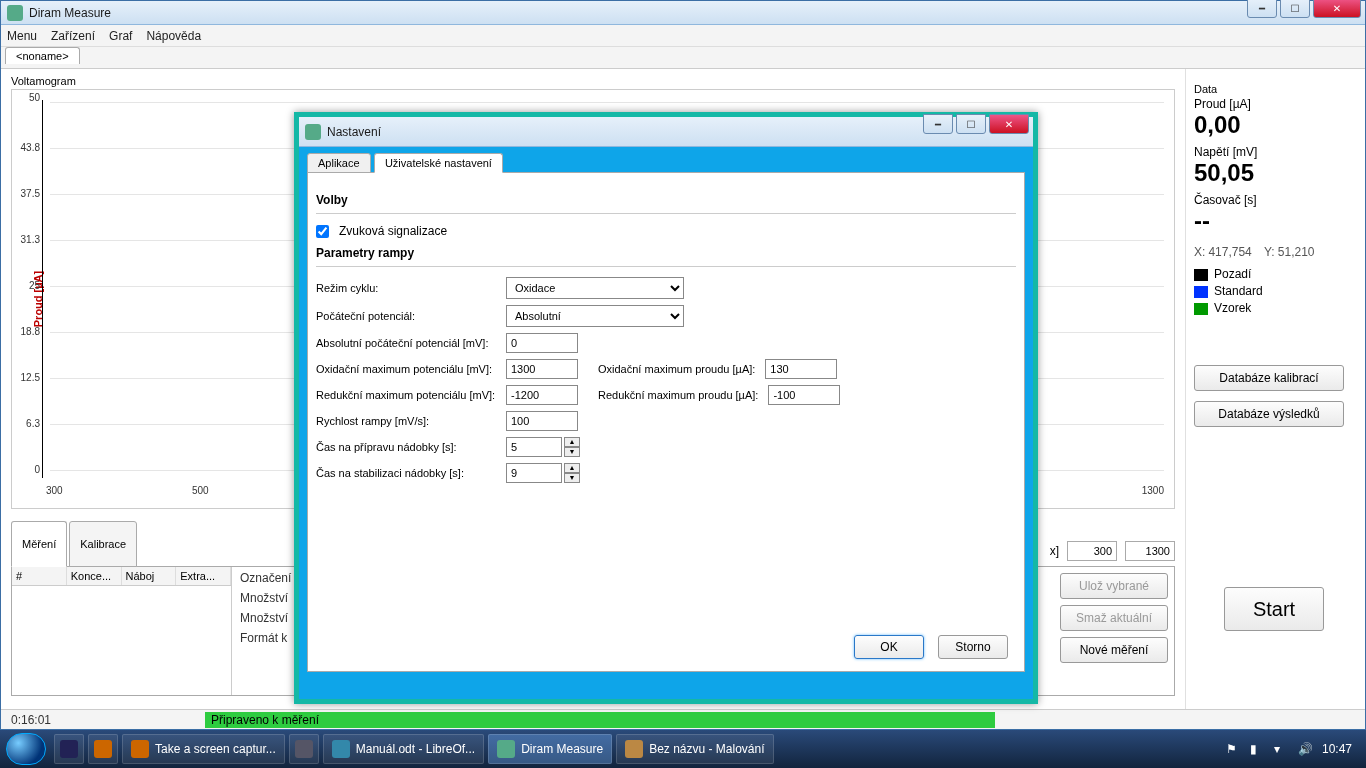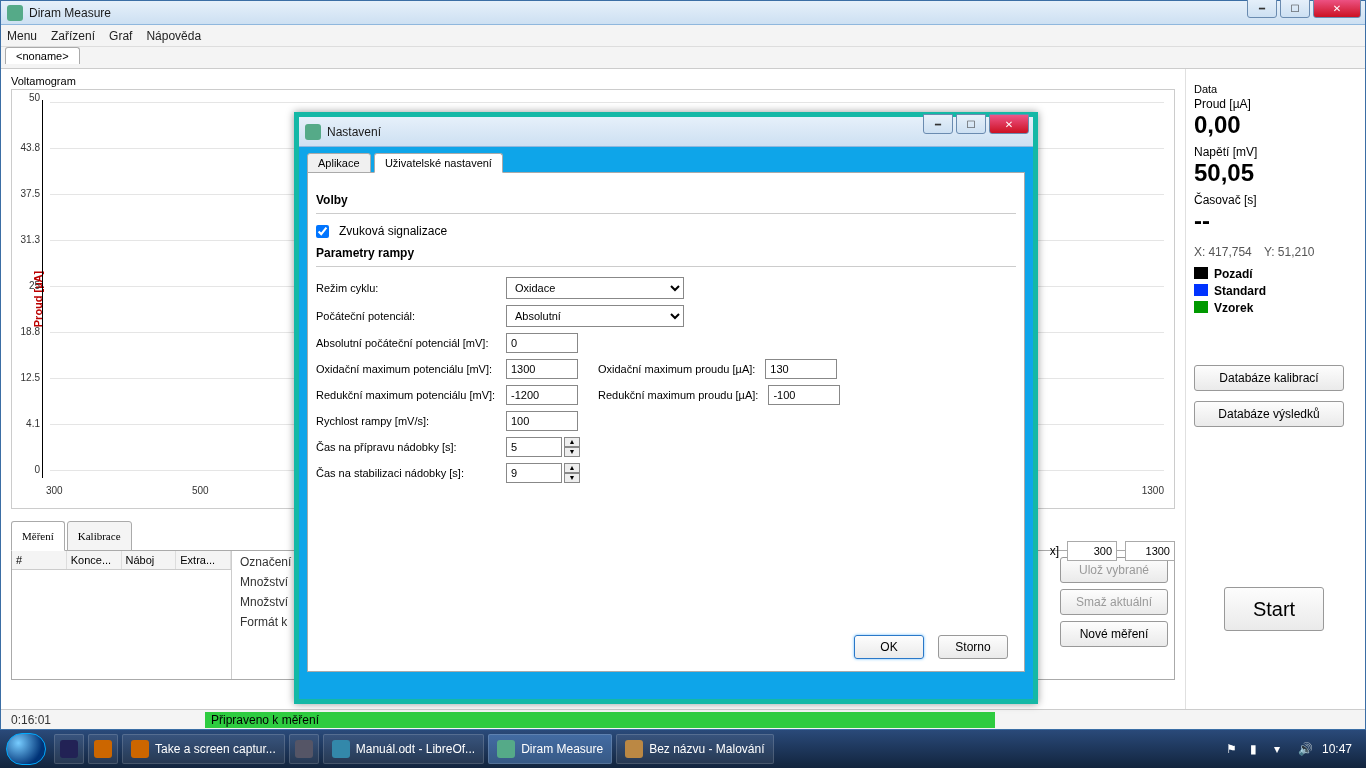--- a/index.html
+++ b/index.html
@@ -21,35 +21,35 @@
   .right-pane { width: 180px; padding: 10px 8px; border-left:1px solid #e0e0e0; }
   .panel-title { font-size:11px; color:#000; margin:4px 0 2px; }
   .chart-title { font-size:11px; color:#000; margin-bottom:2px; }
   .chart-box { border:1px solid #ccc; background:#fff; height:420px; position:relative; }
   .chart-ylabel { position:absolute; left:-2px; top:50%; transform: translateY(-50%) rotate(-90deg); font-size:11px; font-weight:bold; color:#b00; }
   .chart-yaxis { position:absolute; left:30px; top:10px; bottom:30px; width:1px; background:#000; }
   .ytick { position:absolute; left:4px; font-size:10px; color:#333; text-align:right; width:24px; }
   .xtick { position:absolute; bottom:12px; font-size:10px; color:#333; }
   .gridline { position:absolute; left:38px; right:10px; height:1px; background:#e5e5e5; }
   .lower-tabs { margin-top:12px; display:flex; gap:2px; }
-  .lower-tab { border:1px solid #aaa; padding:8px 10px; font-size:11px; border-radius:3px 3px 0 0; background:#f4f4f4; cursor:pointer;font-family:Liberation Serif, serif;}
+  .lower-tab { border:1px solid #aaa; padding:16px 10px; font-size:11px; border-radius:3px 3px 0 0; background:#f4f4f4; cursor:pointer;}
   .lower-tab.active { background:#fff; border-bottom:1px solid #fff;}
   .lower-panel { border:1px solid #aaa; background:#fff; height:130px; margin-top:-1px; display:flex; }
   .table-area { width:220px; border-right:1px solid #ccc; }
   .table-head { display:flex; background:#f4f4f4; border-bottom:1px solid #ccc; }
   .th { flex:1; font-size:11px; padding:3px 4px; border-right:1px solid #ddd; }
   .form-area { flex:1; padding:4px 8px; display:flex; flex-direction:column; gap:6px; font-size:11px; color:#333;}
   .side-buttons { width:120px; padding:6px; display:flex; flex-direction:column; gap:6px; }
   .btn { border:1px solid #999; background:linear-gradient(#fdfdfd,#eaeaea); padding:5px 2px; font-size:12px; border-radius:3px; cursor:pointer; text-align:center;}
   .btn.disabled { color:#9a9a9a; }
   .status-bar { position:absolute; left:0; right:0; bottom:0; height:20px; background:#f4f4f4; border-top:1px solid #ccc; display:flex; align-items:center; font-size:11px;}
   .status-time { width:200px; padding-left:10px; color:#333;}
   .status-msg { flex:1; background:#2ecc40; color:#000; padding:2px 6px; margin:0 4px; height:16px; line-height:12px; max-width:790px;}
   .data-section .big { font-size:24px; font-weight:bold; }
-  .legend-row { display:flex; align-items:flex-start; gap:6px; margin:3px 0; font-size:11px;font-weight:bold;}
+  .legend-row { display:flex; align-items:flex-end; gap:6px; margin:3px 0; font-size:11px;}
   .legend-sw { width:14px; height:12px; }
   .inputfield { border:1px solid #aaa; height:20px; padding:0 4px; font-size:11px; }
   .range-row { position:absolute; right:10px; bottom:148px; display:flex; align-items:center; gap:8px; }
   
   .modal { position:absolute; left:294px; top:112px; width:744px; height:592px; background:#0ea5e9; border:5px solid #14b8a6; box-shadow: 0 0 8px rgba(0,0,0,.4); z-index:50;}
   .modal .title-bar { height:30px; }
   .modal-tabs { padding-left:8px; }
   .modal-tab { display:inline-block; border:1px solid #aaa; padding:3px 10px; font-size:11px; margin-top:6px; border-radius:3px 3px 0 0; background:#f0f0f0; cursor:pointer;}
   .modal-tab.active { background:#fff; border-bottom:1px solid #fff; position:relative; z-index:2;}
   .modal-body { border:1px solid #aaa; margin:0 8px 8px; background:#fff; height:500px; padding:12px 8px; position:relative; top:-1px;}
@@ -111,21 +111,21 @@
         <span class="ytick" style="top:98px">37.5</span>
         <div class="gridline" style="top:104px"></div>
         <span class="ytick" style="top:144px">31.3</span>
         <div class="gridline" style="top:150px"></div>
         <span class="ytick" style="top:190px">25</span>
         <div class="gridline" style="top:196px"></div>
         <span class="ytick" style="top:236px">18.8</span>
         <div class="gridline" style="top:242px"></div>
         <span class="ytick" style="top:282px">12.5</span>
         <div class="gridline" style="top:288px"></div>
-        <span class="ytick" style="top:328px">4.1</span>
+        <span class="ytick" style="top:328px">6.3</span>
         <div class="gridline" style="top:334px"></div>
         <span class="ytick" style="top:374px">0</span>
         <div class="gridline" style="top:380px"></div>
         <span class="xtick" style="left:34px">300</span>
         <span class="xtick" style="left:180px">500</span>
         <span class="xtick" style="right:10px">1300</span>
       </div>
 
       <div class="range-row">
         <span>x]</span>

